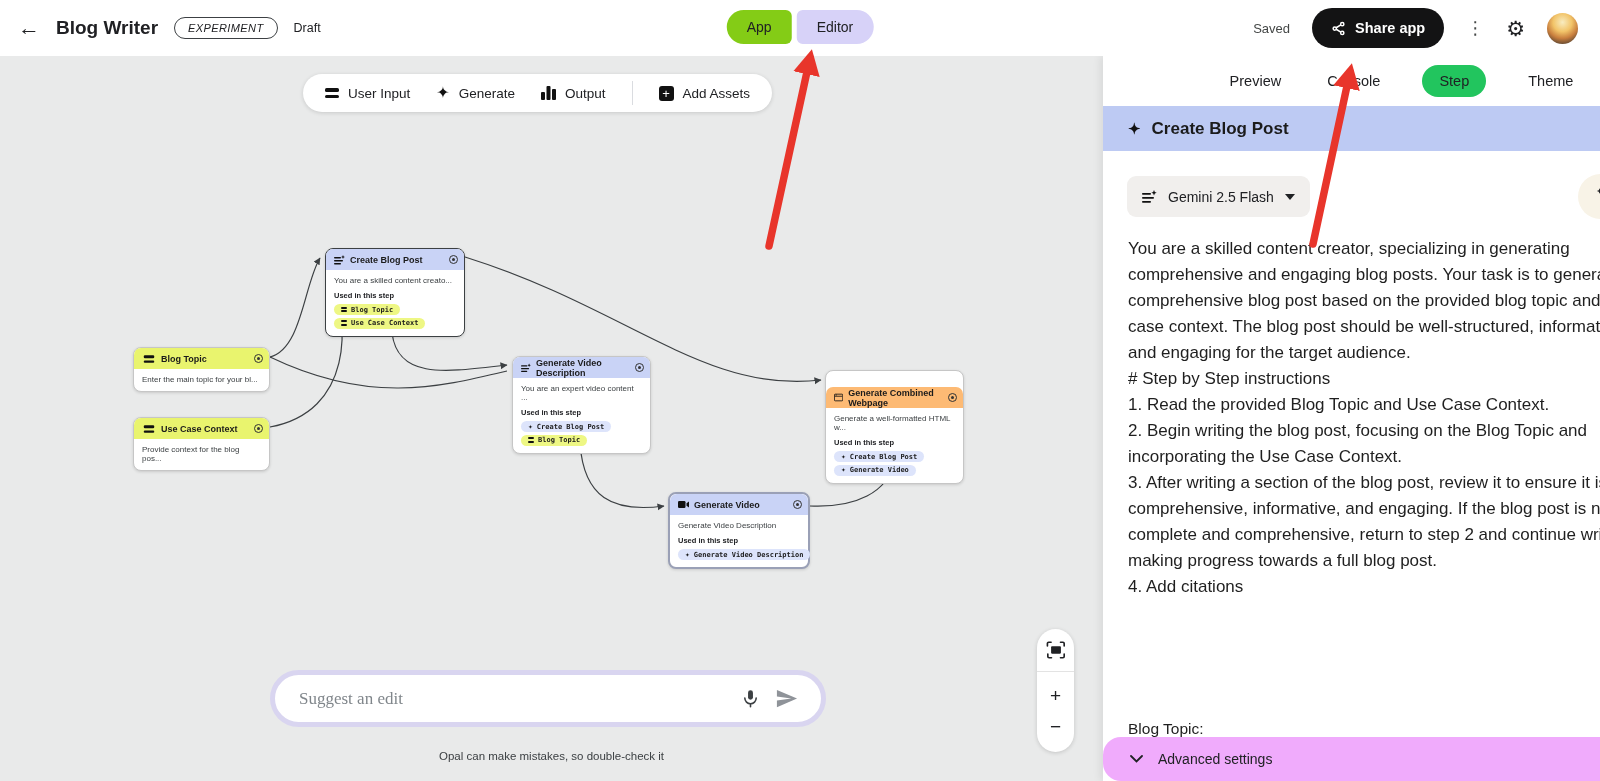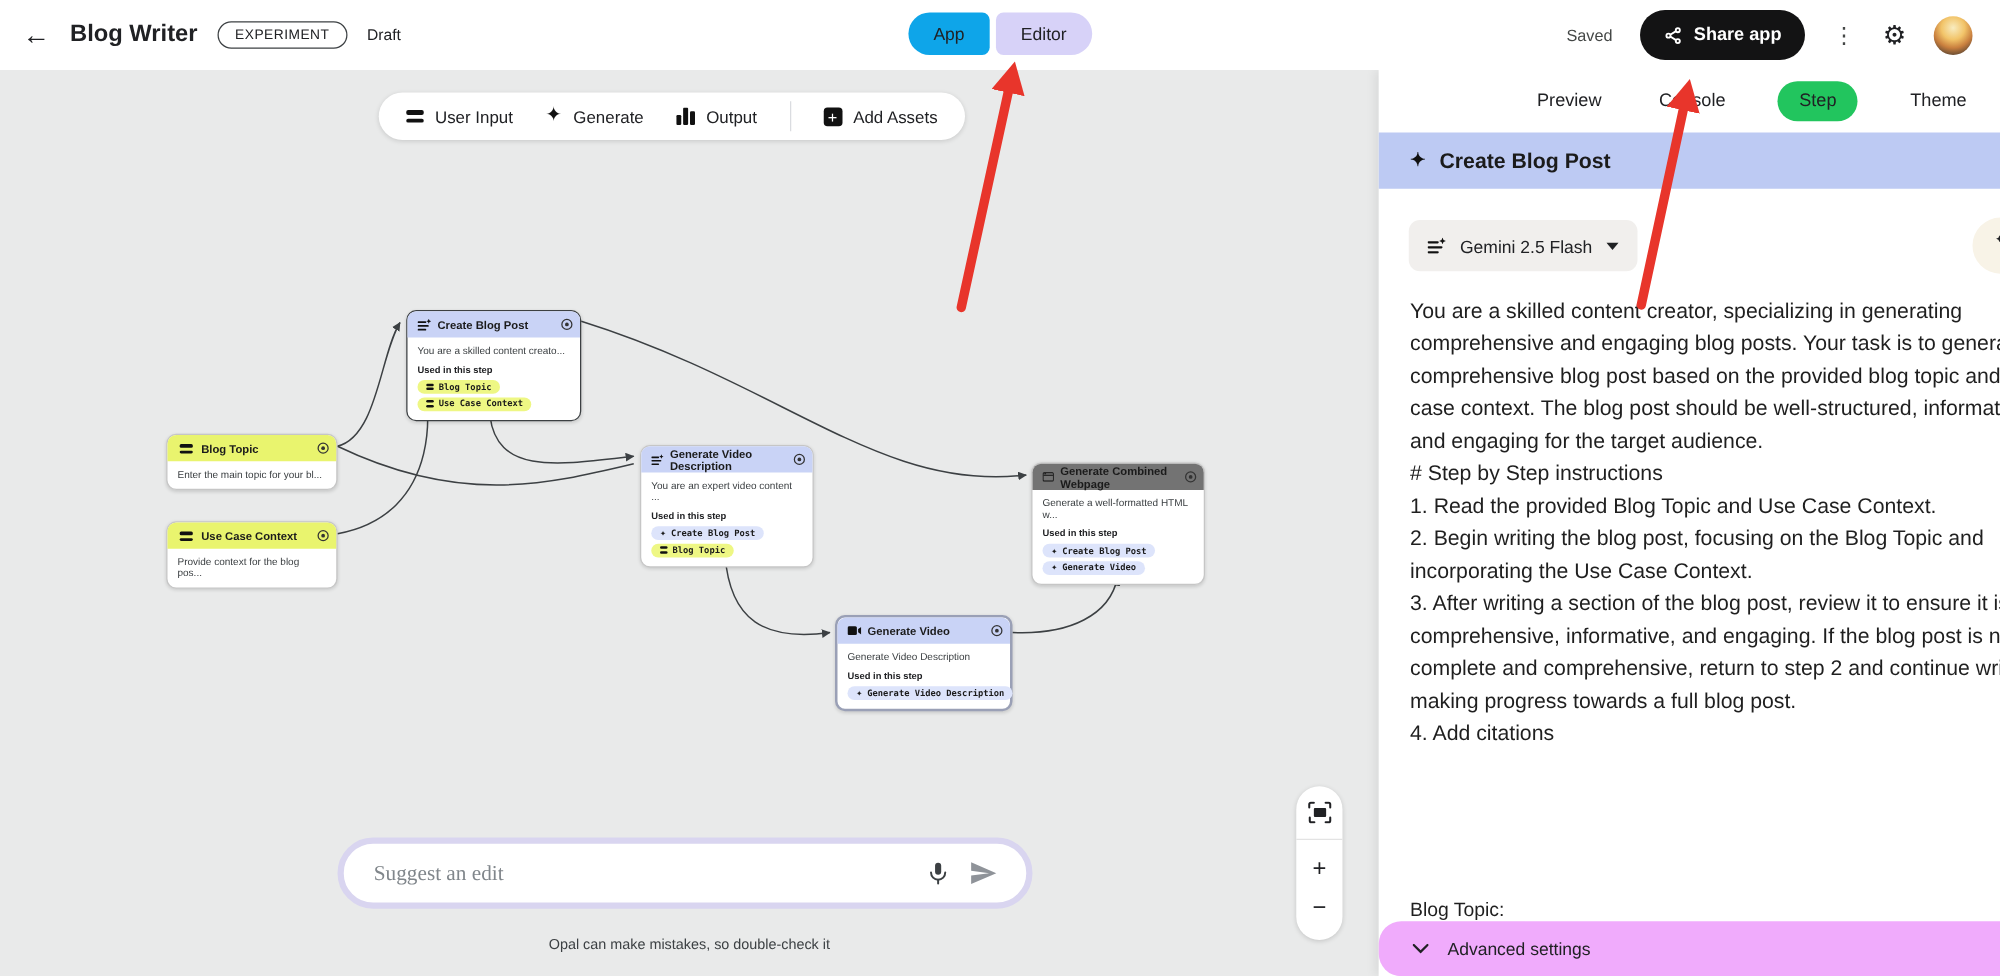--- a/index.html
+++ b/index.html
@@ -6,25 +6,25 @@
   html,body { width:1600px; height:781px; }
   body {
     font-family: "Liberation Sans", sans-serif;
     background:#fff; color:#1f1f1f; overflow:hidden; position:relative;
   }
   
   .topbar { position:absolute; top:0; left:0; width:1600px; height:56px; background:#fff; display:flex; align-items:center; z-index:5;}
   .tb-left { display:flex; align-items:center; gap:16px; padding-left:18px; }
   .back-btn { font-size:22px; color:#202124; cursor:pointer; line-height:1; }
   .app-title { font-size:19px; font-weight:700; color:#202124; }
-  .exp-badge { border:1.3px solid #3c4043; border-radius:14px; padding:4px 13px; font-size:11px; letter-spacing:.4px; color:#202124; }
+  .exp-badge { border:1.3px solid #3c4043; border-radius:14px; padding:4px 13px; font-size:11px; letter-spacing:.4px; color:#202124;font-style:italic; }
   .draft { font-size:12.5px; color:#202124; }
   .mode-toggle { position:absolute; left:50%; top:10px; transform:translateX(-50%); display:flex; gap:5px; }
   .mode-btn { height:34px; display:flex; align-items:center; padding:0 20px; font-size:14px; color:#202124; cursor:pointer; }
-  .mode-app { background:#0ea5e9; border-radius:17px 6px 6px 17px; }
+  .mode-app { background:#84cc16; border-radius:17px 6px 6px 17px; }
   .mode-editor { background:#d7d2f8; border-radius:6px 17px 17px 6px; }
   .tb-right { margin-left:auto; display:flex; align-items:center; gap:22px; padding-right:22px; }
   .saved { font-size:13px; color:#444746; }
   .share-btn { background:#131314; color:#fff; border-radius:20px; height:40px; display:flex; align-items:center; gap:9px; padding:0 19px; font-size:14.5px; font-weight:600; cursor:pointer; }
   .kebab { font-size:18px; color:#444746; cursor:pointer; }
   .gear { font-size:21px; color:#202124; cursor:pointer; line-height:1; }
   .avatar { width:31px; height:31px; border-radius:50%; background:radial-gradient(circle at 50% 30%, #f8ecc0 0%, #f2c469 35%, #c97f3e 60%, #5d4632 85%, #3c3128 100%); cursor:pointer; }
   
   .canvas { position:absolute; top:56px; left:0; width:1103px; height:725px; background:#e9eaea; overflow:hidden; }
   .canvas-toolbar { position:absolute; left:303px; top:18px; height:38px; background:#fff; border-radius:19px; display:flex; align-items:center; gap:26px; padding:0 22px; box-shadow:0 1px 4px rgba(0,0,0,.14); font-size:13.5px; color:#202124; }
@@ -35,21 +35,21 @@
   .star-glyph { font-size:16px; line-height:1; color:#111; }
   .addassets-icon { width:15px; height:15px; background:#111; border-radius:3px; color:#fff; font-size:13px; display:flex; align-items:center; justify-content:center; line-height:1; }
   
   .edges { position:absolute; inset:0; pointer-events:none; }
   .node { position:absolute; background:#fff; border:1px solid #c6c6c6; border-radius:8px; box-shadow:0 1px 3px rgba(0,0,0,.14); font-size:8.5px; }
   .node.sel-dark { border:1.5px solid #3c4043; }
   .node.sel-gray { border:2.5px solid #9aa0b6; }
   .node-header { height:21px; display:flex; align-items:center; gap:5px; padding:0 8px; border-radius:7px 7px 0 0; font-weight:700; font-size:9px; color:#1b1b1b; position:relative; }
   .hdr-blue { background:#c9d3f6; }
   .hdr-yellow { background:#e9f46e; }
-  .hdr-green { background:#737373; }
+  .hdr-green { background:#fdba74;margin-top:16px; }
   .conn { position:absolute; right:6px; top:6px; width:9px; height:9px; border:1.2px solid #333; border-radius:50%; display:flex; align-items:center; justify-content:center; cursor:pointer; }
   .conn::after { content:""; width:3px; height:3px; background:#333; border-radius:50%; }
   .node-body { padding:6px 8px 7px; color:#3c4043; }
   .node-desc { font-size:8px; color:#3c4043; }
   .used-label { font-size:7.5px; font-weight:700; color:#202124; margin:6px 0 4px; }
   .chip { display:flex; width:max-content; align-items:center; gap:4px; font-family:"DejaVu Sans Mono", monospace; font-size:7px; font-weight:700; color:#1b1b1b; padding:1.5px 7px; border-radius:8px; margin-top:2.5px; }
   .chip-input { background:#eef784; }
   .chip-step  { background:#dde4fb; }
   .chip .mini-bars { display:inline-flex; flex-direction:column; gap:1.5px; }
   .chip .mini-bars i { width:6px; height:1.8px; background:#111; border-radius:1px; display:block; }

